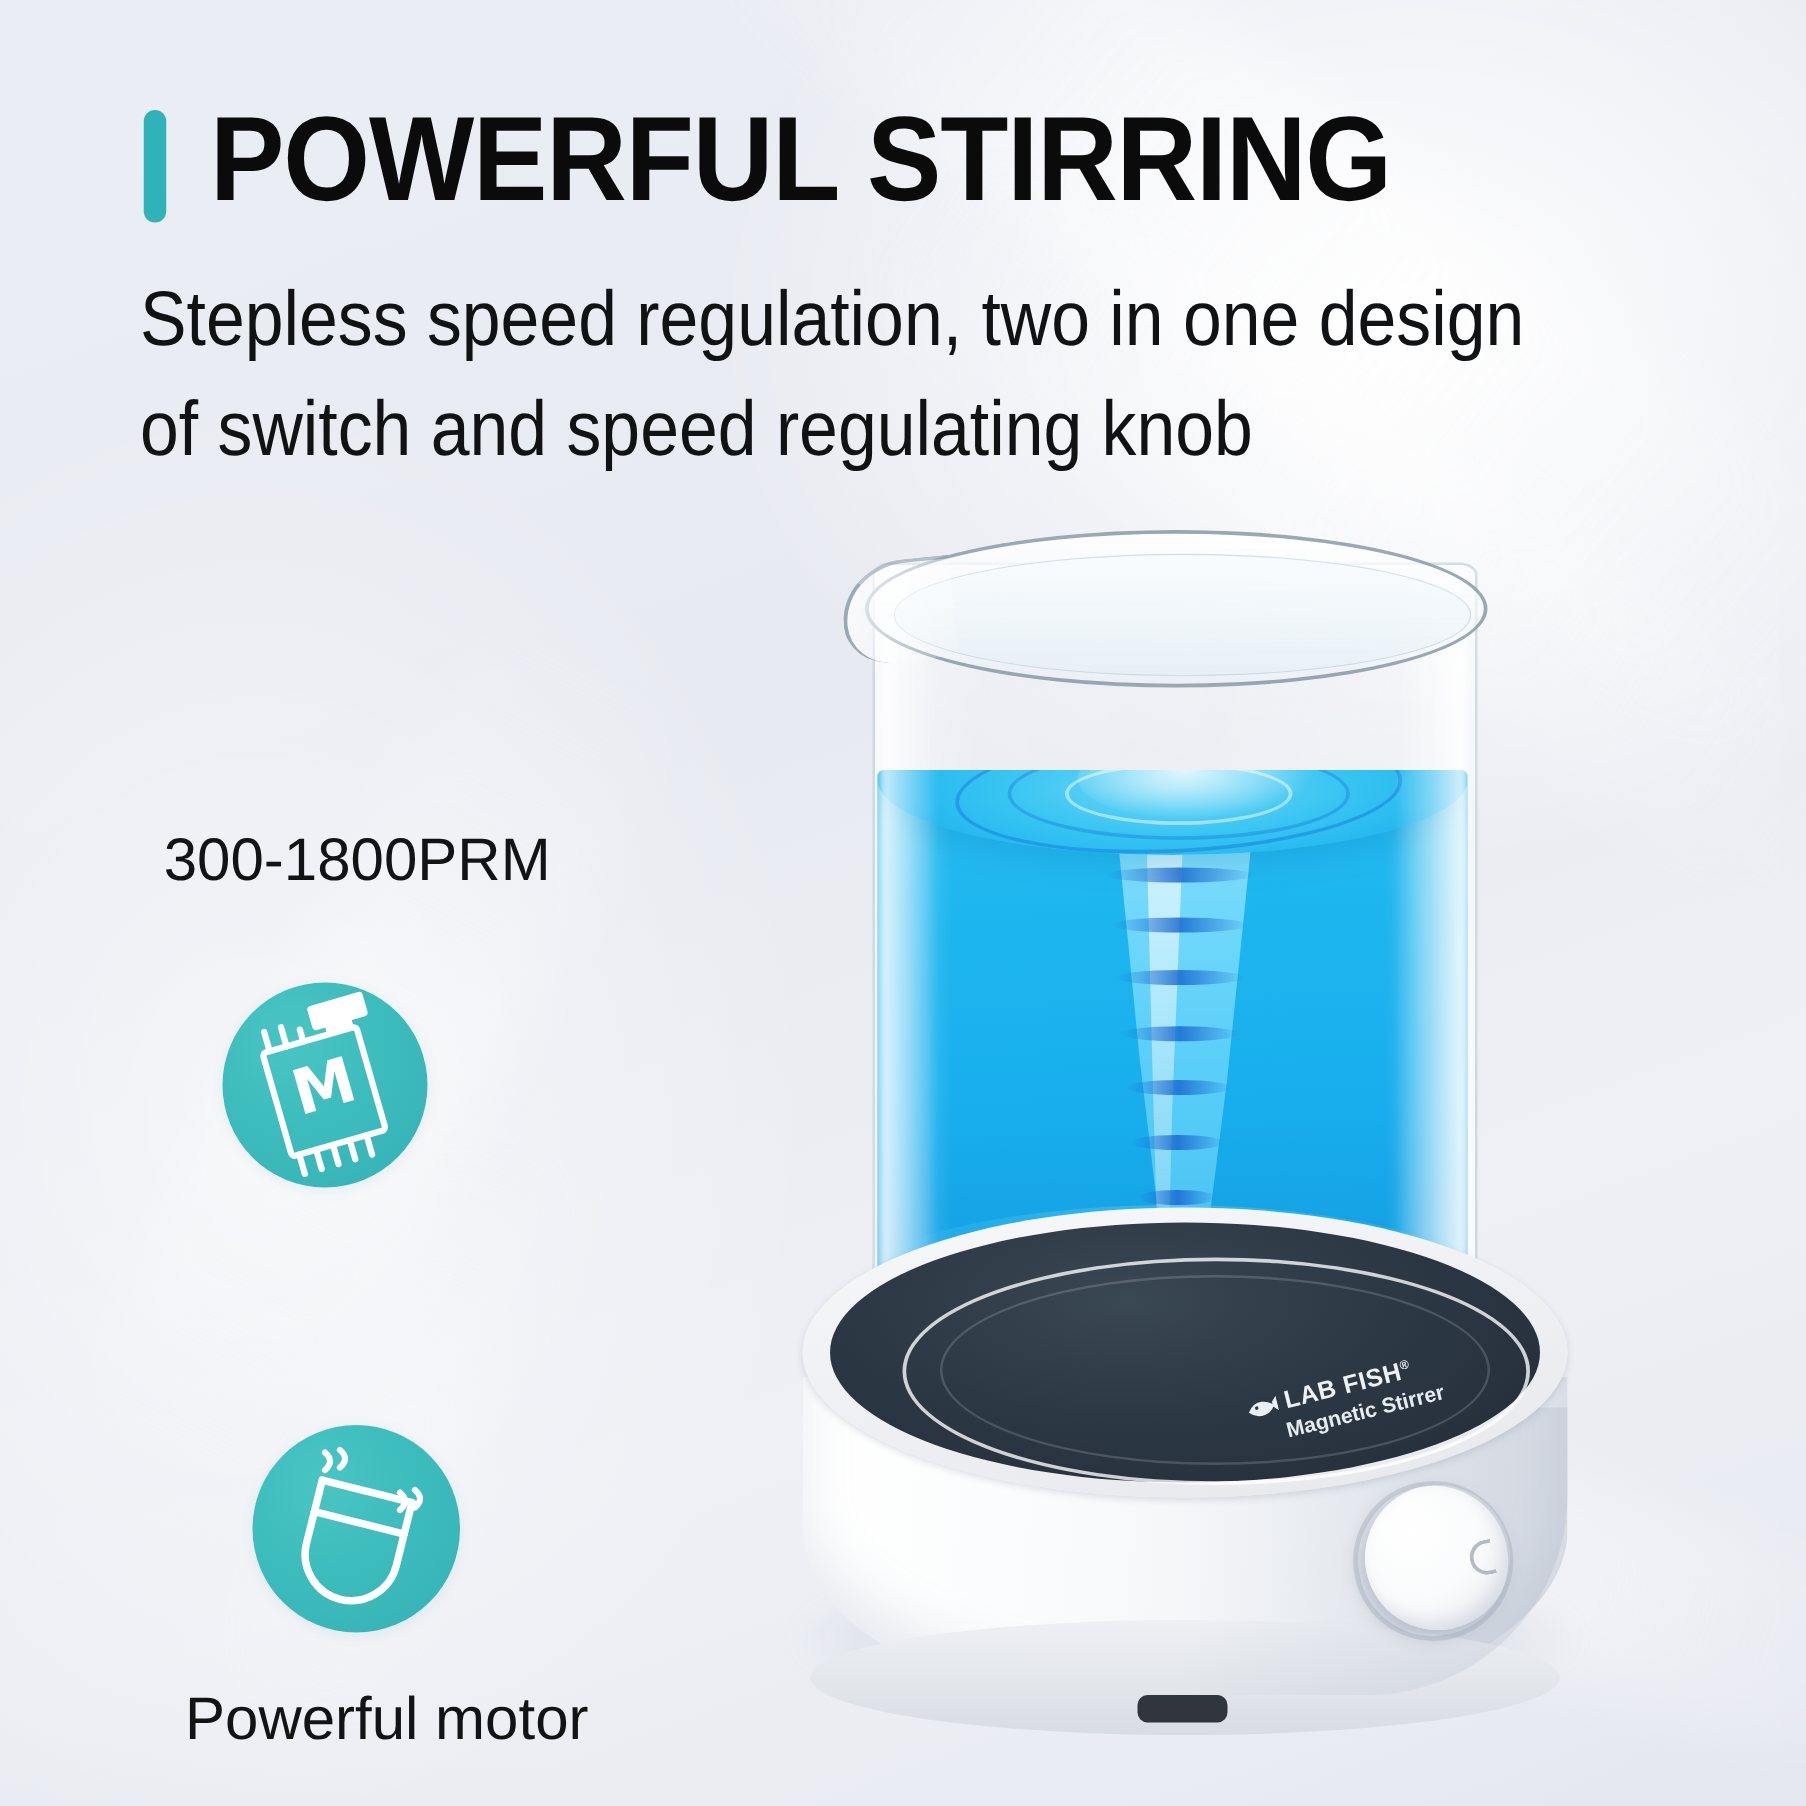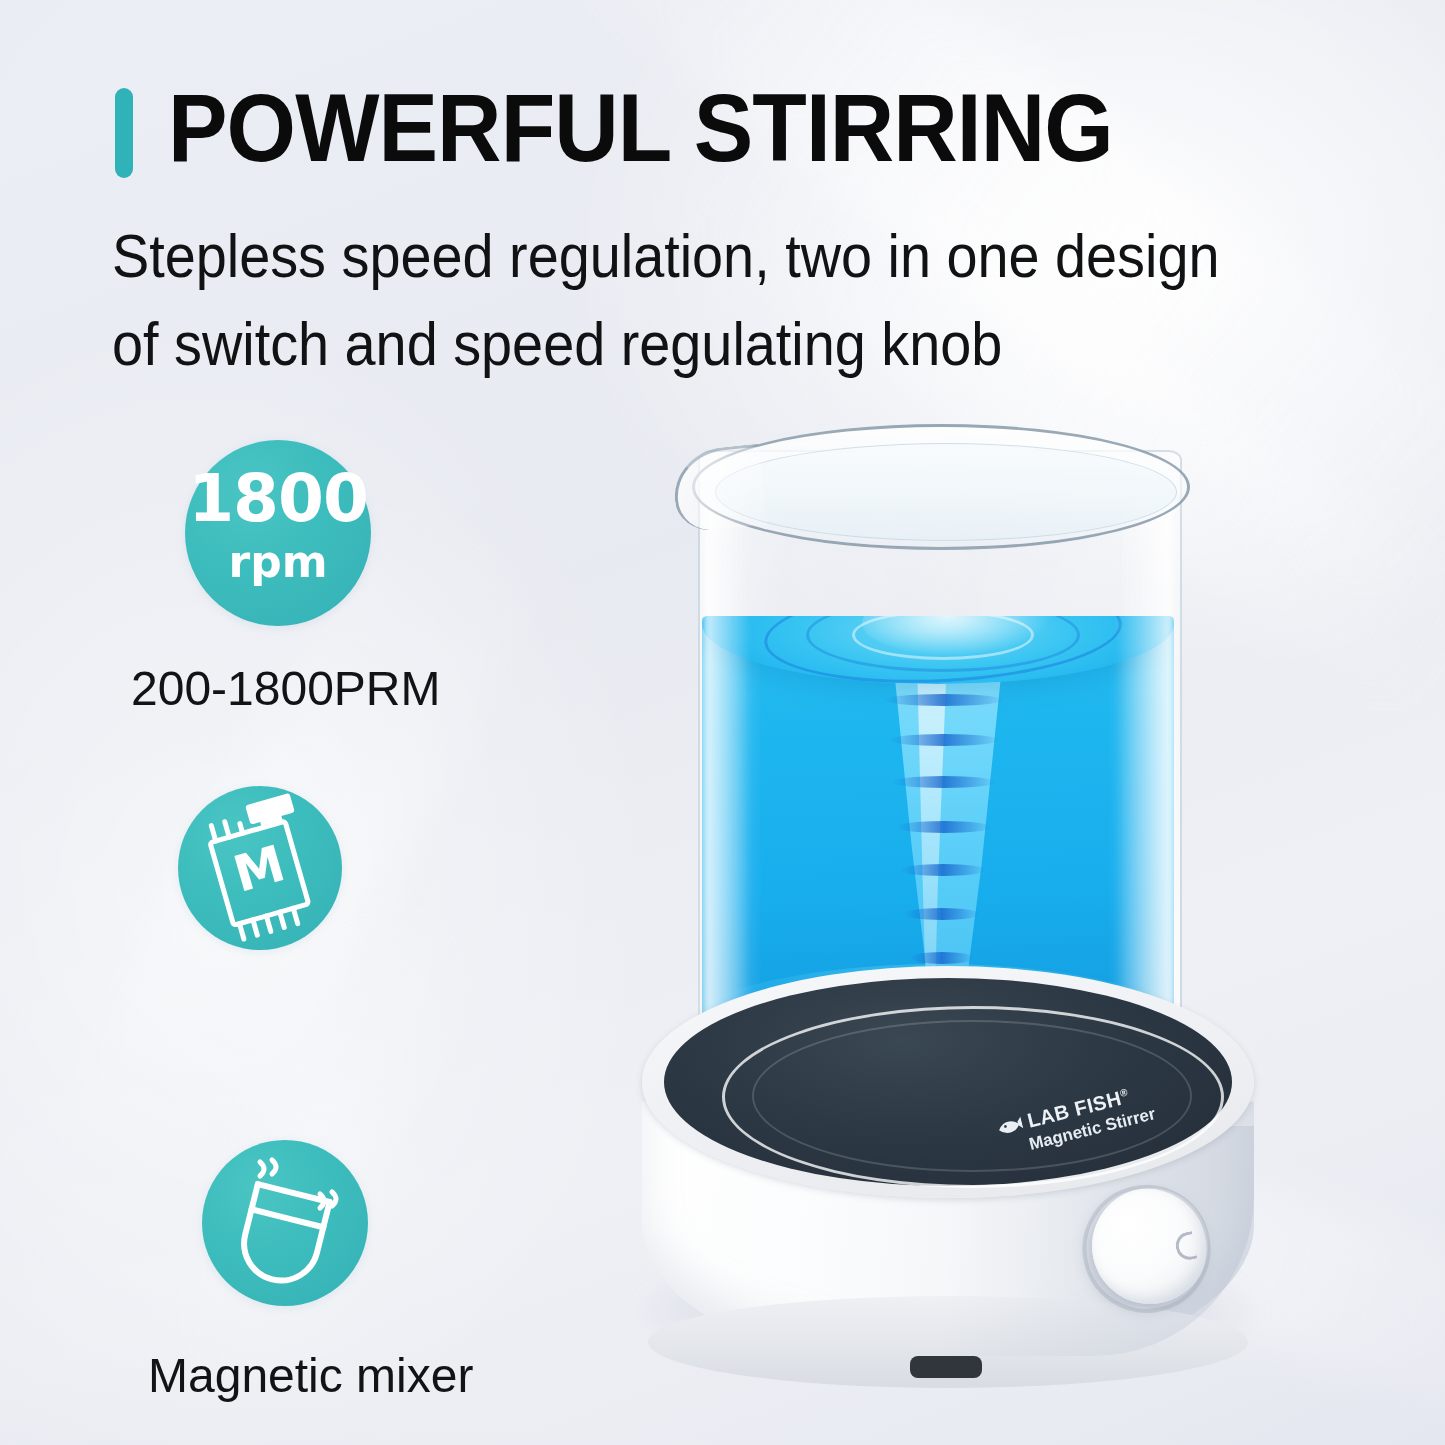--- a/index.html
+++ b/index.html
@@ -181,25 +181,21 @@
   <div class="streak s5"></div>
   <div class="vign"></div>
 
   <div class="accent-bar"></div>
   <div class="headline">POWERFUL STIRRING</div>
   <div class="subhead">
     <div>Stepless speed regulation, two in one design</div>
     <div>of switch and speed regulating knob</div>
   </div>
 
-  <div class="circle badge-rpm">
-    <div class="num">1800</div>
-    <div class="unit">rpm</div>
-  </div>
-  <div class="lbl lbl-rpm">200-1800PRM</div>
+  <div class="lbl lbl-rpm">300-1800PRM</div>
 
   <div class="circle ic-motor">
     <svg viewBox="0 0 164 164" aria-hidden="true">
       <g transform="rotate(-16 82 86)" fill="none" stroke="#ffffff" stroke-width="5" stroke-linecap="round" stroke-linejoin="round">
         <rect x="42" y="44" width="78" height="86" rx="3"></rect>
         <line x1="48" y1="130" x2="48" y2="146"></line>
         <line x1="62" y1="130" x2="62" y2="146"></line>
         <line x1="76" y1="130" x2="76" y2="146"></line>
         <line x1="90" y1="130" x2="90" y2="146"></line>
         <line x1="104" y1="130" x2="104" y2="146"></line>
@@ -225,21 +221,21 @@
         <line x1="84" y1="78" x2="120" y2="78"></line>
       </g>
       <g fill="none" stroke="#ffffff" stroke-width="5" stroke-linecap="round">
         <path d="M58 36 q8 -7 0 -14"></path>
         <path d="M70 34 q8 -7 0 -14"></path>
         <path d="M118 68 q8 -7 0 -14"></path>
         <path d="M130 66 q8 -7 0 -14"></path>
       </g>
     </svg>
   </div>
-  <div class="lbl lbl-magnet">Magnetic mixer</div>
+  <div class="lbl lbl-magnet">Powerful motor</div>
 
   <div class="product">
 
     <div class="base-shadow"></div>
 
     <div class="beaker">
       <div class="glass-body"></div>
 
       <div class="liquid">
         <div class="liquid-edge-l"></div>

